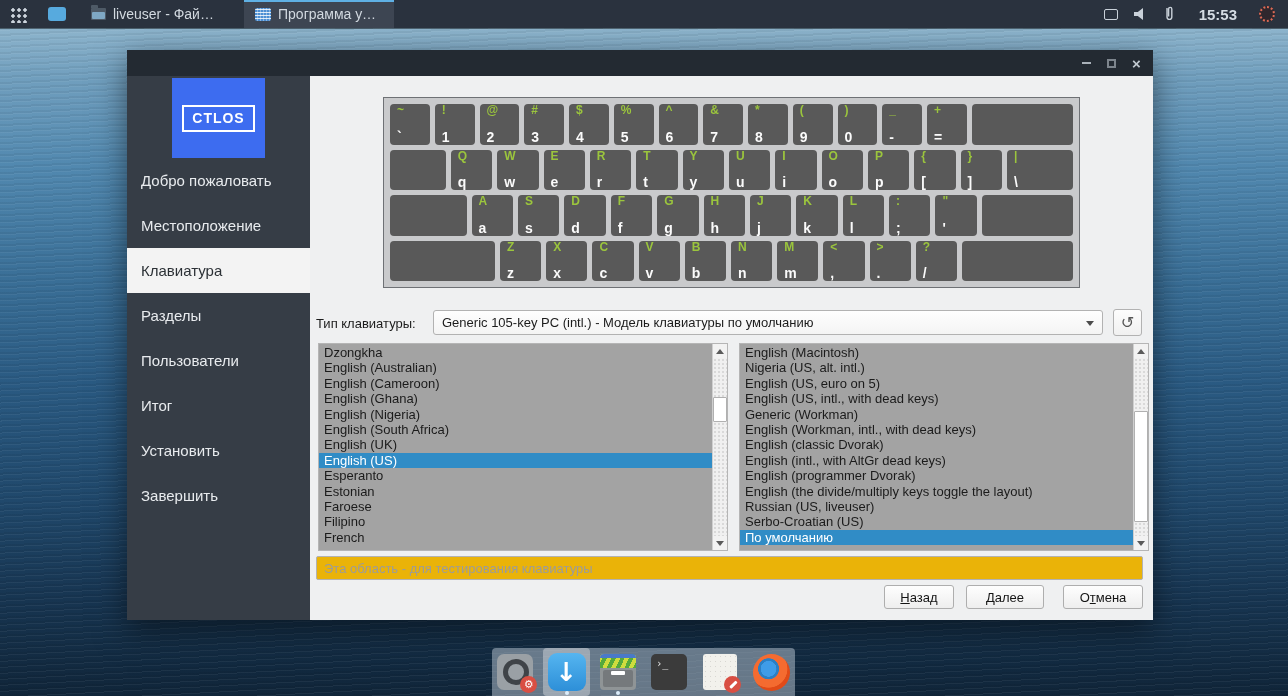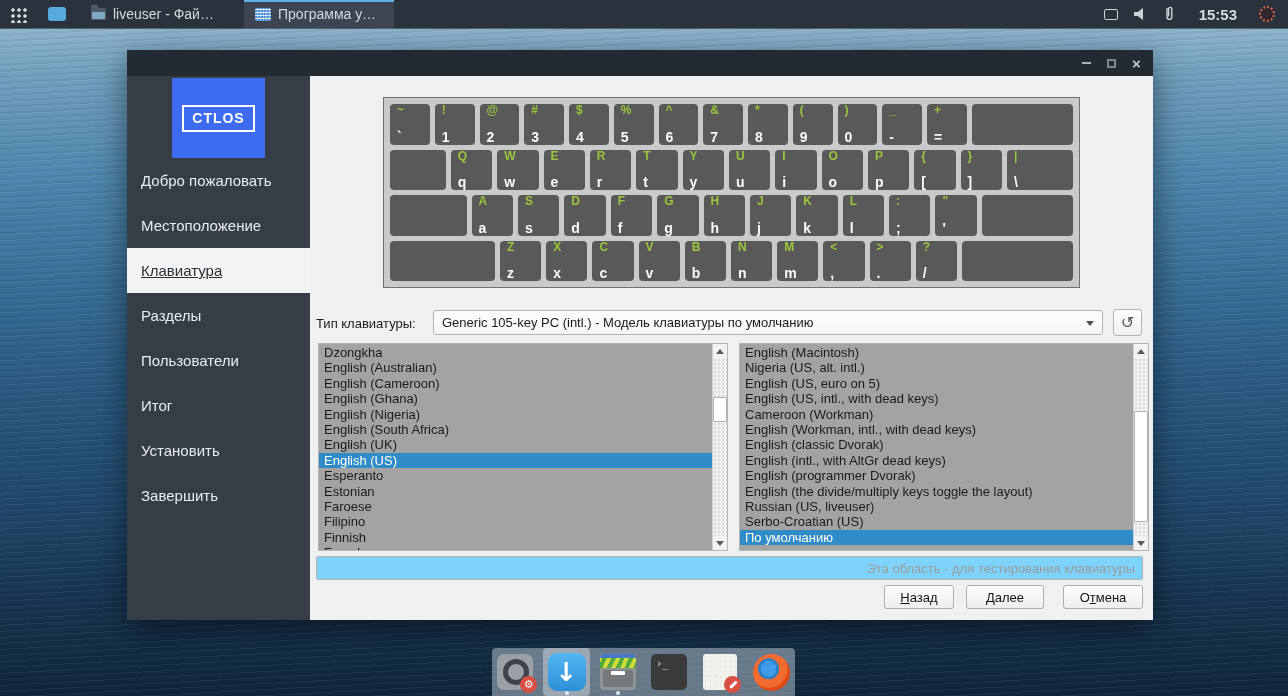--- a/index.html
+++ b/index.html
@@ -44,21 +44,21 @@
   .tb-min { width:9px; height:2px; background:#a9b1b9; }
   .tb-max { width:9px; height:9px; border:2px solid #7d858d; }
   .tb-close { font-size:15px; font-weight:bold; line-height:1; color:#c2cad1; }
   .winbody { display:flex; height:544px; }
 
   
   .side { width:183px; background:#363d46; flex:none; }
   .logo { width:93px; height:80px; background:#3d6cf0; margin:2px auto 0; display:flex; align-items:center; justify-content:center; }
   .logo span { border:2px solid #fff; padding:3px 8px 4px; color:#fff; font-weight:bold; font-size:14px; letter-spacing:1px; }
   .nav-item { height:45px; display:flex; align-items:center; padding-left:14px; color:#e8ebee; font-size:15px; cursor:default; }
-  .nav-item.selected { background:#f3f3f3; color:#2c3136;text-decoration:underline; }
+  .nav-item.selected { background:#f3f3f3; color:#2c3136; }
 
   
   .content { flex:1; background:#eff0f1; position:relative; color:#1b1b1b; }
 
   
   .kb-frame { position:absolute; left:73px; top:21px; width:697px; height:191px; background:#c9cacc; border:1px solid #6e7175; padding:6px; display:flex; flex-direction:column; gap:5px; }
   .kb-row { flex:1; display:flex; gap:5px; }
   .key { flex:1 1 0; position:relative; background:#595959; border-radius:4px; }
   .k-top { position:absolute; top:-1px; left:7px; font-size:12px; font-weight:bold; color:#9bc53d; }
   .k-bot { position:absolute; bottom:0; left:7px; font-size:14px; font-weight:bold; color:#fbfbfb; }
@@ -78,21 +78,21 @@
   .vscroll { width:15px; flex:none; border-left:1px solid #cfcfcf; display:flex; flex-direction:column; background:#fafafa; }
   .sc-btn { height:14px; display:flex; align-items:center; justify-content:center; background:#f2f2f2; }
   .tri-up { width:0;height:0;border-left:4px solid transparent;border-right:4px solid transparent;border-bottom:5px solid #5a5a5a; }
   .tri-dn { width:0;height:0;border-left:4px solid transparent;border-right:4px solid transparent;border-top:5px solid #5a5a5a; }
   .sc-track { flex:1; position:relative; background-color:#f0f0f0; background-image:radial-gradient(circle,#d9d9d9 1px,transparent 1.3px); background-size:4px 4px; }
   .sc-thumb { position:absolute; left:0; right:0; background:#fff; border:1px solid #b0b0b0; border-radius:1px; }
   .thumb-left { top:22%; height:14%; }
   .thumb-right { top:30%; height:62%; }
 
   
-  .test-input { position:absolute; left:6px; top:480px; width:827px; height:24px; border:1px solid #b2b2b2; border-radius:2px; padding:0 7px; font-size:13px; font-family:inherit; color:#1b1b1b; background:#7dd3fc;text-align:right; }
+  .test-input { position:absolute; left:6px; top:480px; width:827px; height:24px; border:1px solid #b2b2b2; border-radius:2px; padding:0 7px; font-size:13px; font-family:inherit; color:#1b1b1b; background:#eab308; }
   .test-input::placeholder { color:#9b9b9b; }
   .btn { position:absolute; top:509px; height:24px; background:linear-gradient(#fefefe,#eeeeee); border:1px solid #aeaeae; border-radius:3px; font-size:13px; color:#141414; display:flex; align-items:center; justify-content:center; font-family:inherit; }
   .btn u { text-decoration:underline; }
   .btn-back { left:574px; width:70px; } .btn-next { left:656px; width:78px; } .btn-cancel { left:753px; width:80px; }
 
   
   .dock { position:absolute; left:492px; top:648px; width:303px; height:48px; background:rgba(175,188,200,.55); border-radius:4px 4px 0 0; display:flex; align-items:center; justify-content:center; gap:5px; z-index:40; }
   .slot { width:47px; height:48px; display:flex; align-items:center; justify-content:center; position:relative; }
   .slot.active { background:rgba(255,255,255,.35); border-radius:4px; }
   .run-dot { position:absolute; bottom:1px; left:50%; margin-left:-2px; width:4px; height:4px; border-radius:50%; background:#dceefc; }
@@ -435,21 +435,20 @@
             <div class="li"><span>English (Cameroon)</span></div>
             <div class="li"><span>English (Ghana)</span></div>
             <div class="li"><span>English (Nigeria)</span></div>
             <div class="li"><span>English (South Africa)</span></div>
             <div class="li"><span>English (UK)</span></div>
             <div class="li selected"><span>English (US)</span></div>
             <div class="li"><span>Esperanto</span></div>
             <div class="li"><span>Estonian</span></div>
             <div class="li"><span>Faroese</span></div>
             <div class="li"><span>Filipino</span></div>
-            <div class="li"><span>Finnish</span></div>
             <div class="li"><span>French</span></div>
           </div>
         <div class="vscroll">
           <div class="sc-btn">
               <span class="tri-up"></span>
             </div>
           <div class="sc-track">
               <div class="sc-thumb thumb-left"></div>
             </div>
           <div class="sc-btn">
@@ -458,21 +457,21 @@
         </div>
       </div>
 
       <div class="listbox right">
         <div class="items">
 
         <div class="li"><span>English (Macintosh)</span></div>
             <div class="li"><span>Nigeria (US, alt. intl.)</span></div>
             <div class="li"><span>English (US, euro on 5)</span></div>
             <div class="li"><span>English (US, intl., with dead keys)</span></div>
-            <div class="li"><span>Cameroon (Workman)</span></div>
+            <div class="li"><span>Generic (Workman)</span></div>
             <div class="li"><span>English (Workman, intl., with dead keys)</span></div>
             <div class="li"><span>English (classic Dvorak)</span></div>
             <div class="li"><span>English (intl., with AltGr dead keys)</span></div>
             <div class="li"><span>English (programmer Dvorak)</span></div>
             <div class="li"><span>English (the divide/multiply keys toggle the layout)</span></div>
             <div class="li"><span>Russian (US, liveuser)</span></div>
             <div class="li"><span>Serbo-Croatian (US)</span></div>
             <div class="li selected"><span>По умолчанию</span></div>
           </div>
         <div class="vscroll">

